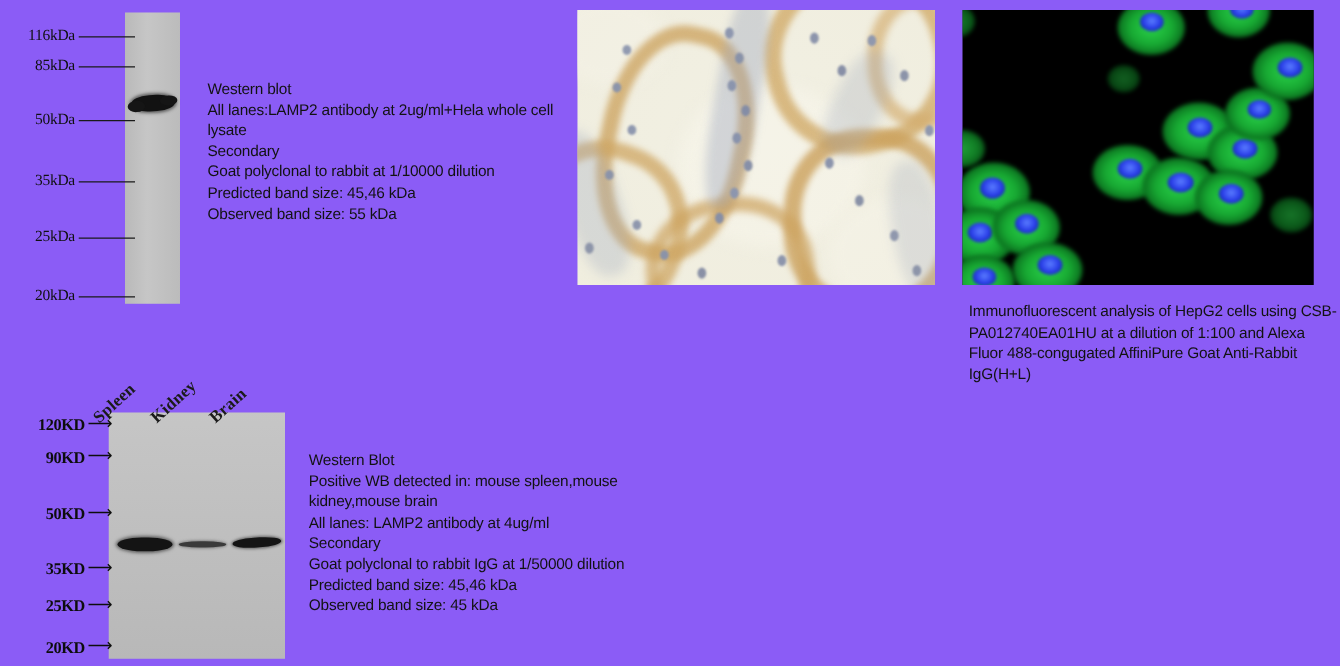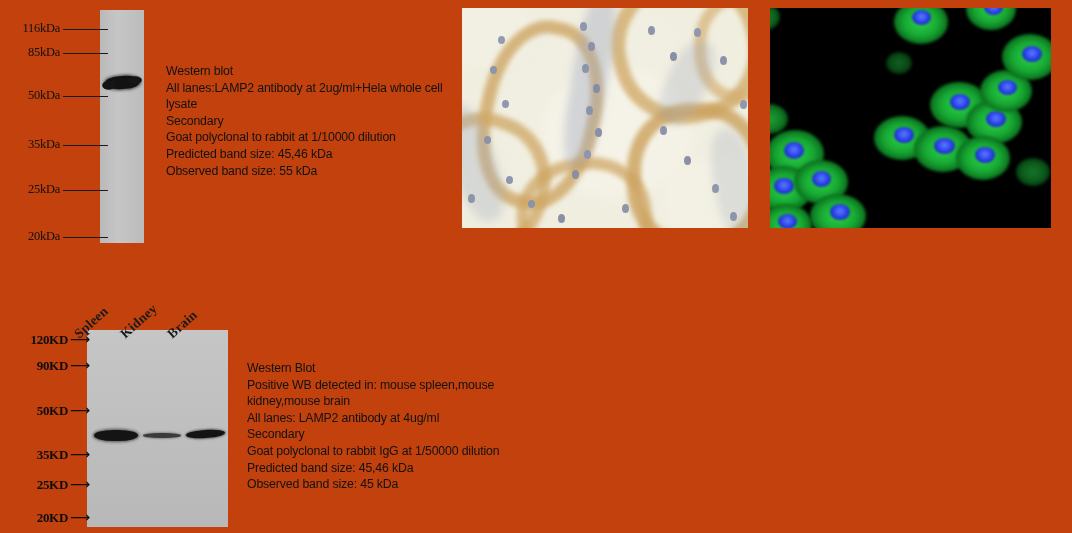--- a/index.html
+++ b/index.html
@@ -3,21 +3,21 @@
 <meta charset="utf-8">
 <style>
   * { box-sizing: border-box; }
   html, body {
     margin: 0; padding: 0;
     width: 1072px; height: 533px;
     background: #ffffff;
     font-family: "Liberation Sans", sans-serif;
     overflow: hidden;
   }
-  #root { position: relative; width: 1072px; height: 533px; background: #c2410c; padding-left: 24px; }
+  #root { position: relative; width: 1072px; height: 533px; background: #8b5cf6; padding-left: 24px; }
 
   
   .desc {
     position: absolute;
     font-family: "Liberation Sans", sans-serif;
     font-size: 12.3px;
     line-height: 16.6px;
     color: #121212;
     white-space: pre-line;
     letter-spacing: -0.15px;
@@ -288,14 +288,15 @@
 
     <div class="cyto" style="left:-10px; top:196px; width:52px; height:42px;"></div>
     <div class="nuc" style="left:8px;   top:206px; width:19px; height:15px;"></div>
 
     <div class="cyto" style="left:-18px; top:96px;  width:36px; height:30px; opacity:.75;"></div>
     <div class="cyto" style="left:-20px; top:-4px;  width:30px; height:26px; opacity:.6;"></div>
     <div class="cyto" style="left:246px; top:150px; width:34px; height:28px; opacity:.55;"></div>
     <div class="cyto" style="left:116px; top:44px;  width:26px; height:22px; opacity:.45;"></div>
   </div>
 
+  <div class="desc" style="left:775px; top:241px; width:296px;">Immunofluorescent analysis of HepG2 cells using CSB-PA012740EA01HU at a dilution of 1:100 and Alexa Fluor 488-congugated AffiniPure Goat Anti-Rabbit IgG(H+L)</div>
 
 </div>
 
 </body></html>

